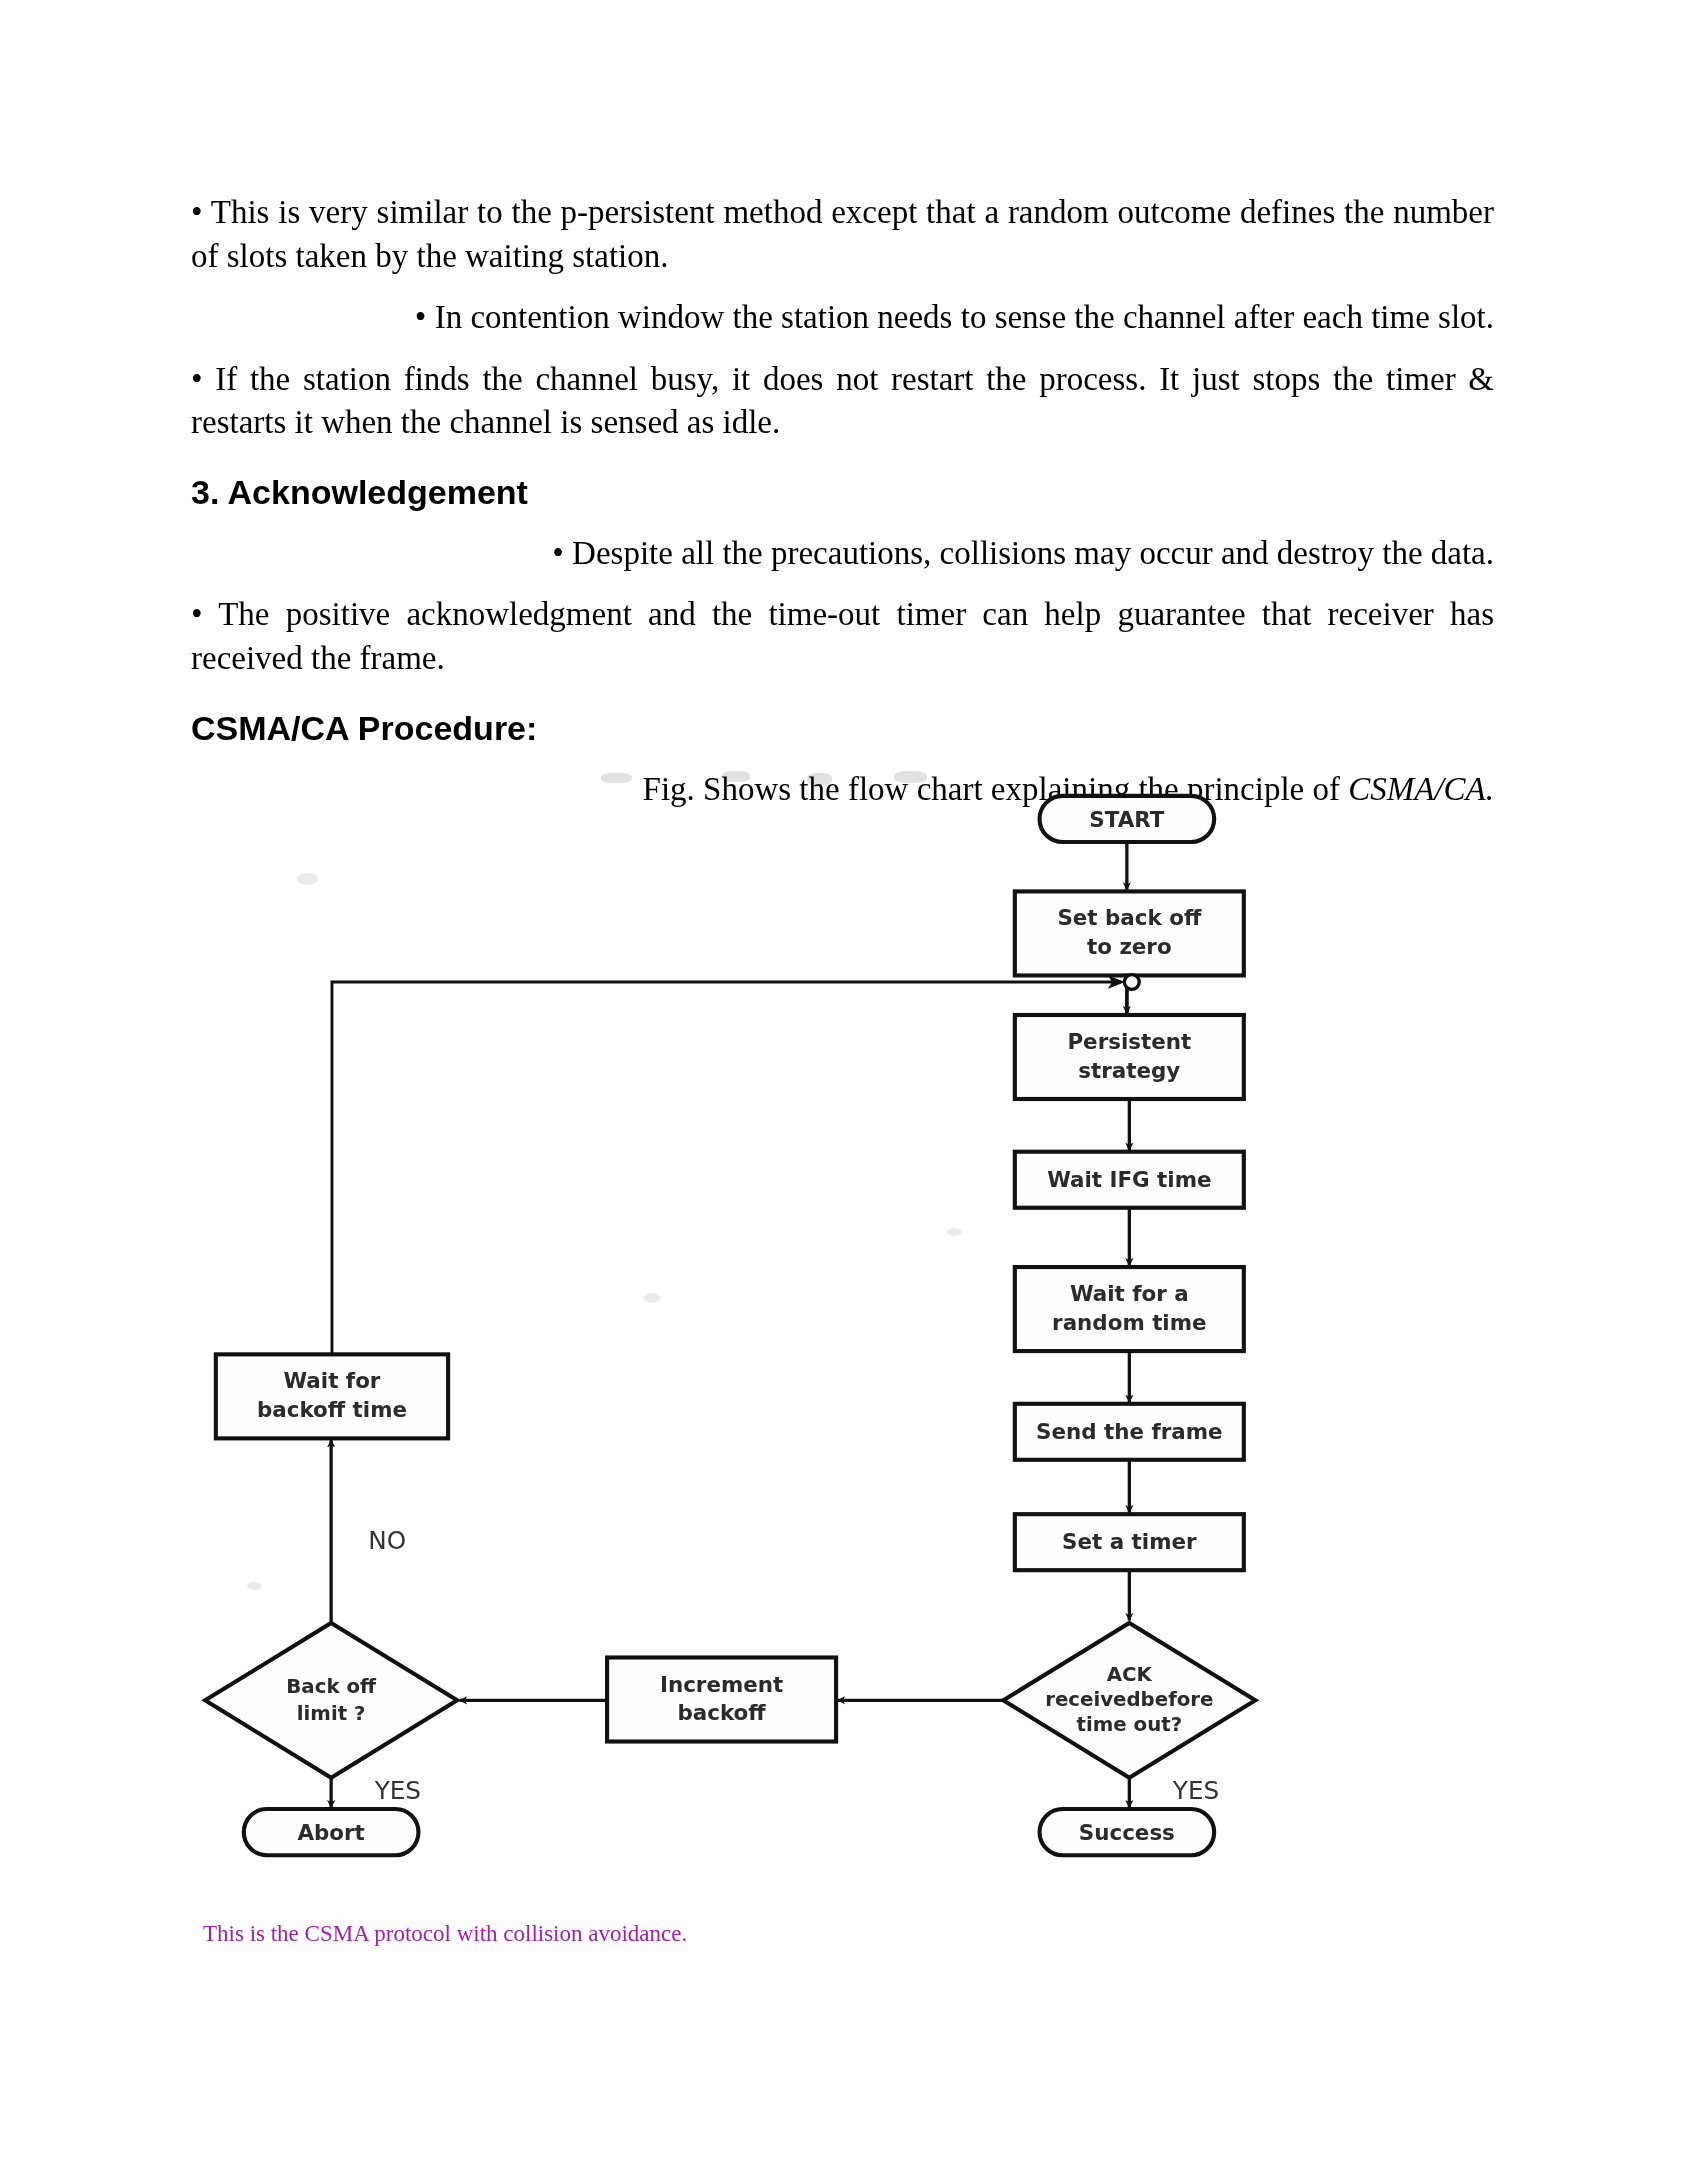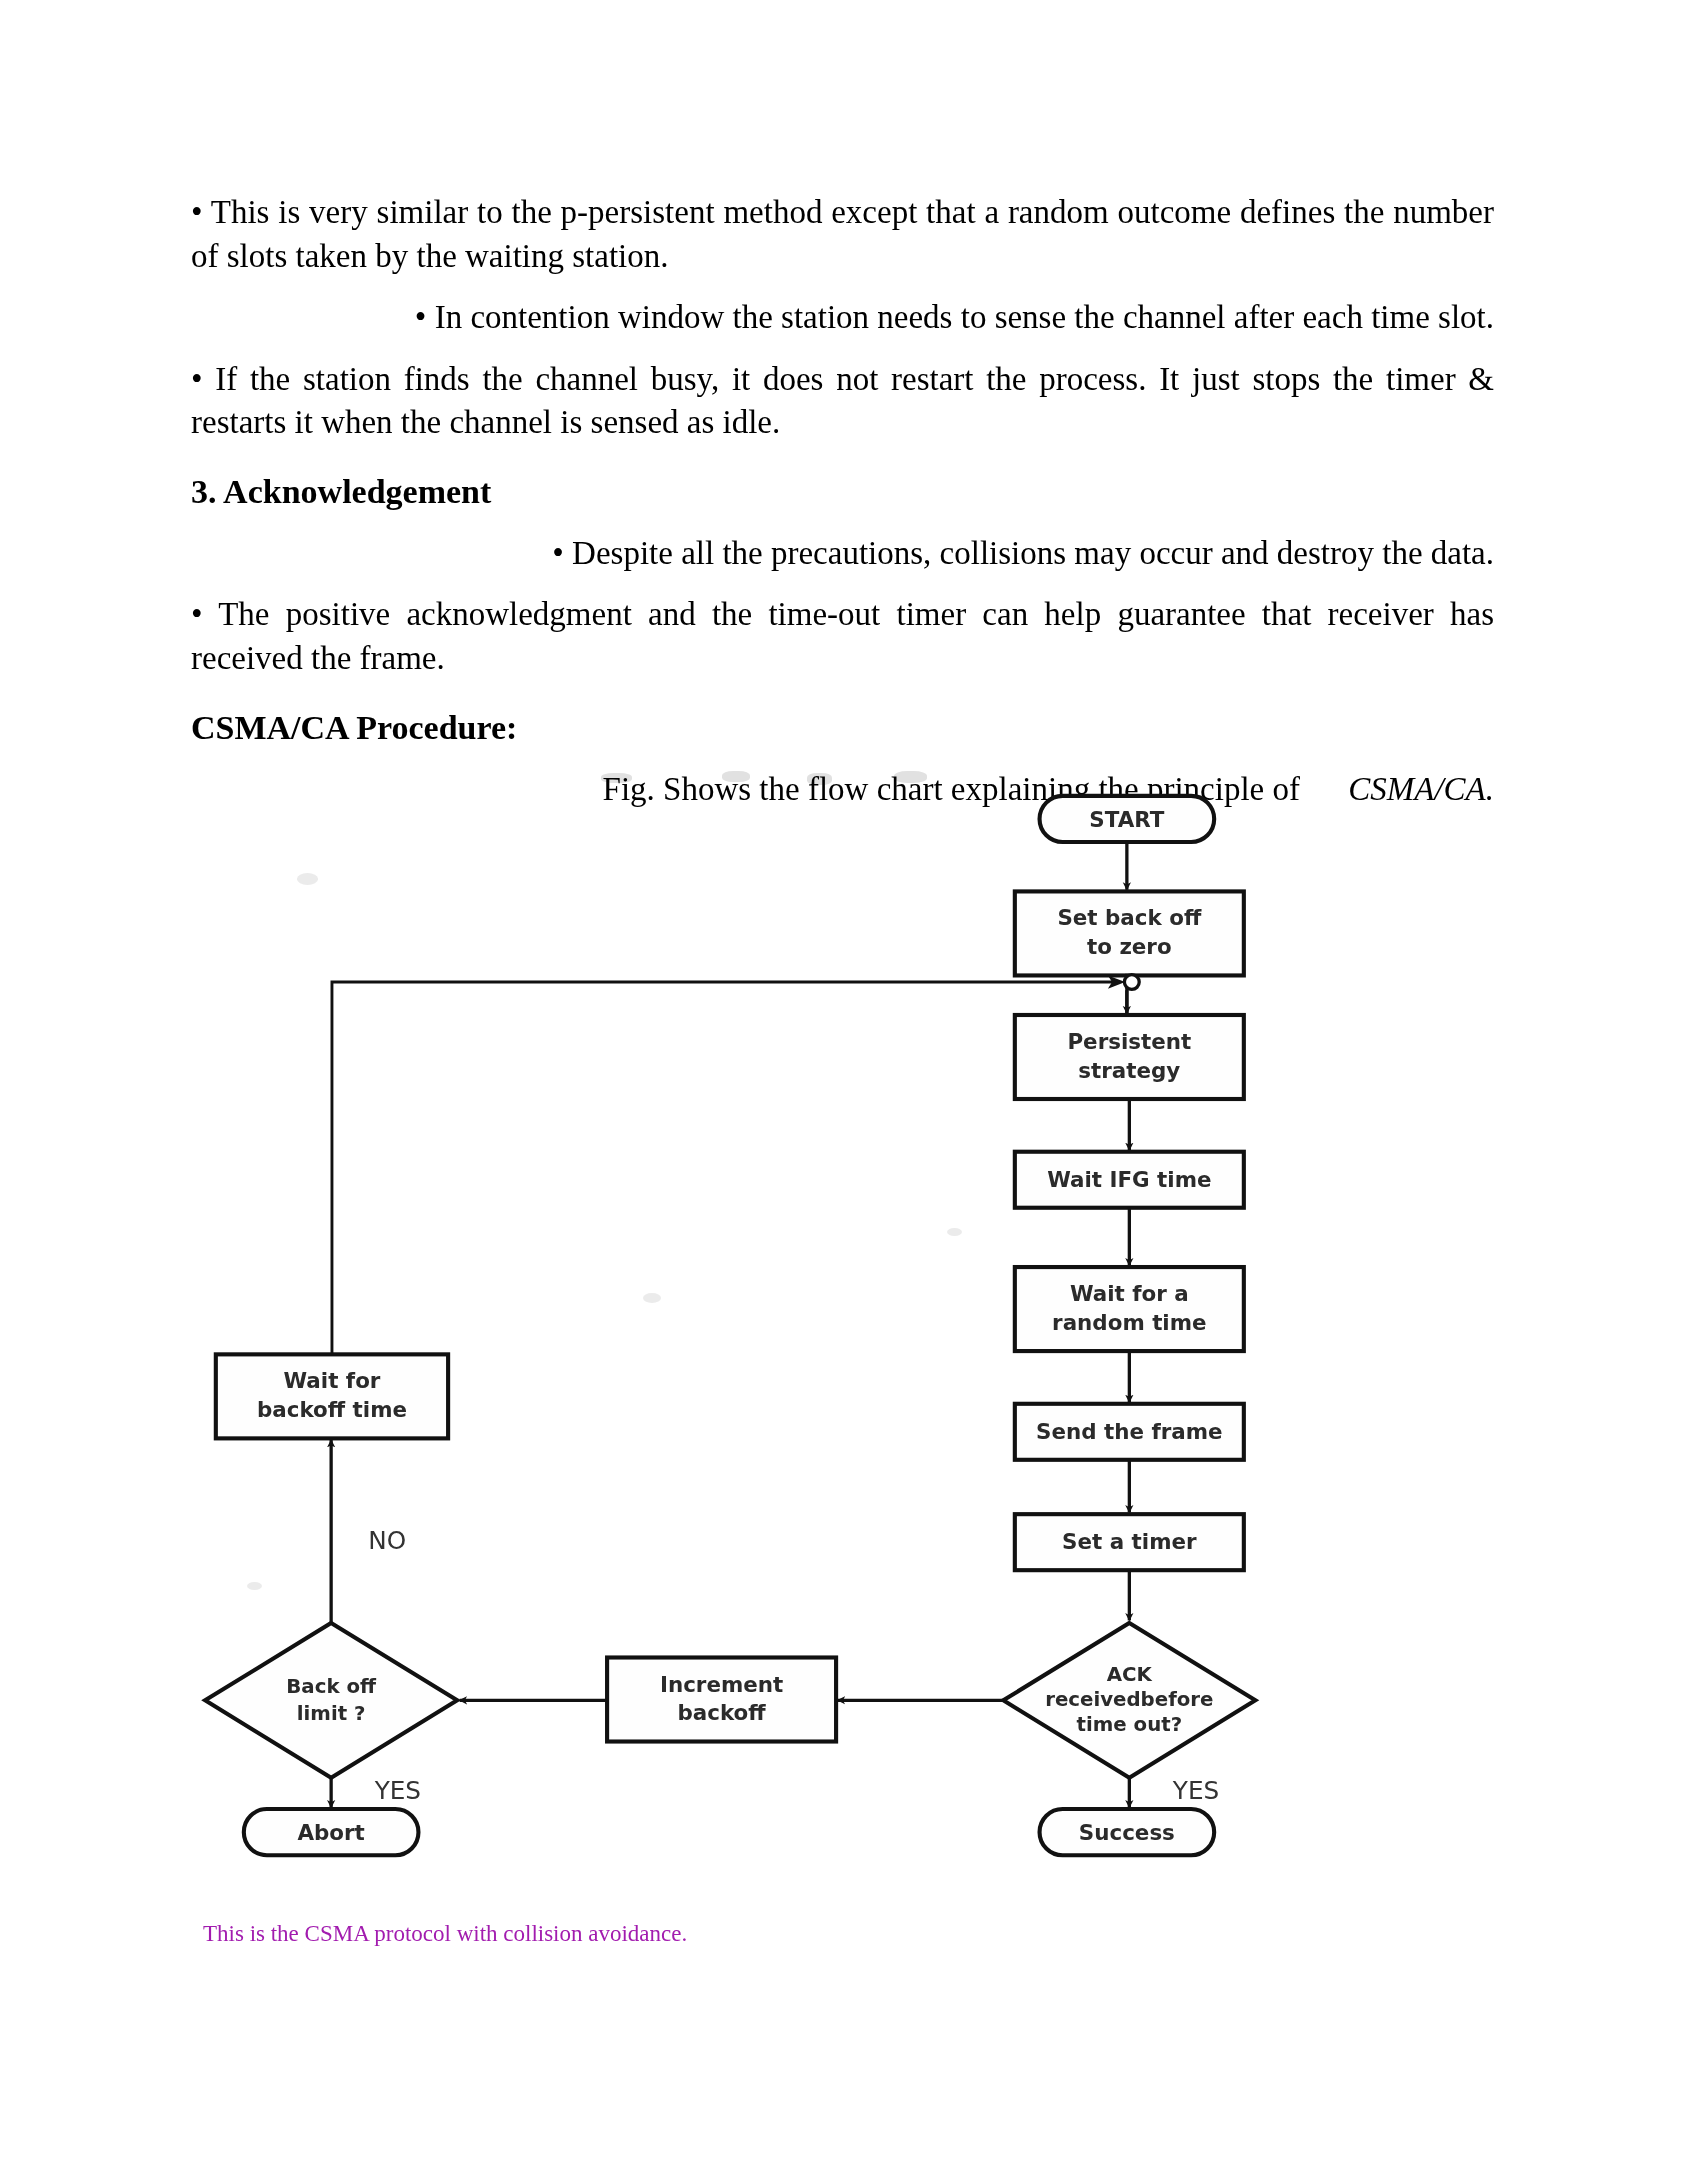--- a/index.html
+++ b/index.html
@@ -34,27 +34,27 @@
     font-size: 33px;
     line-height: 1.32;
     text-align: justify;
     color: #000;
     margin: 0;
   }
   .para.nojust { text-align: right; }
   .gap-sm { height: 18px; }
   .gap-md { height: 25px; }
   .heading {
-    font-family: Liberation Serif, serif;
+    font-family: Liberation Sans, sans-serif;
     font-size: 34px;
     font-weight: bold;
     line-height: 1.3;
     margin: 0;
   }
-  .ital { font-style: italic; margin-left: 40px; }
+  .ital { font-style: italic; }
 
   
   .figure {
     position: absolute;
     left: 0px;
     top: 766px;
     width: 1687px;
     height: 1096px;
   }
   .figure svg { display: block; }

